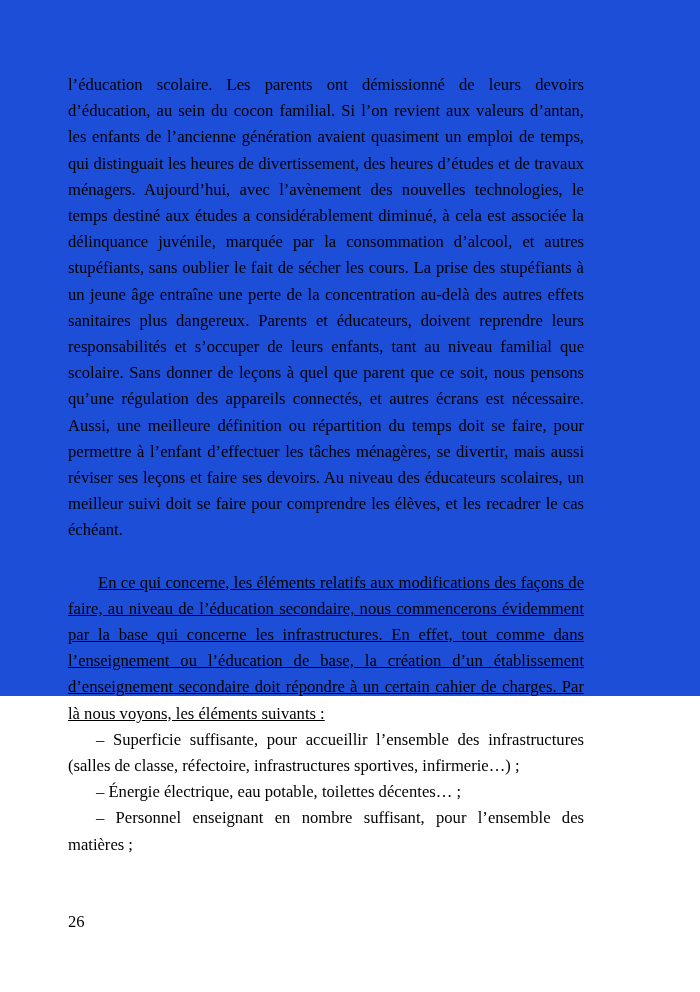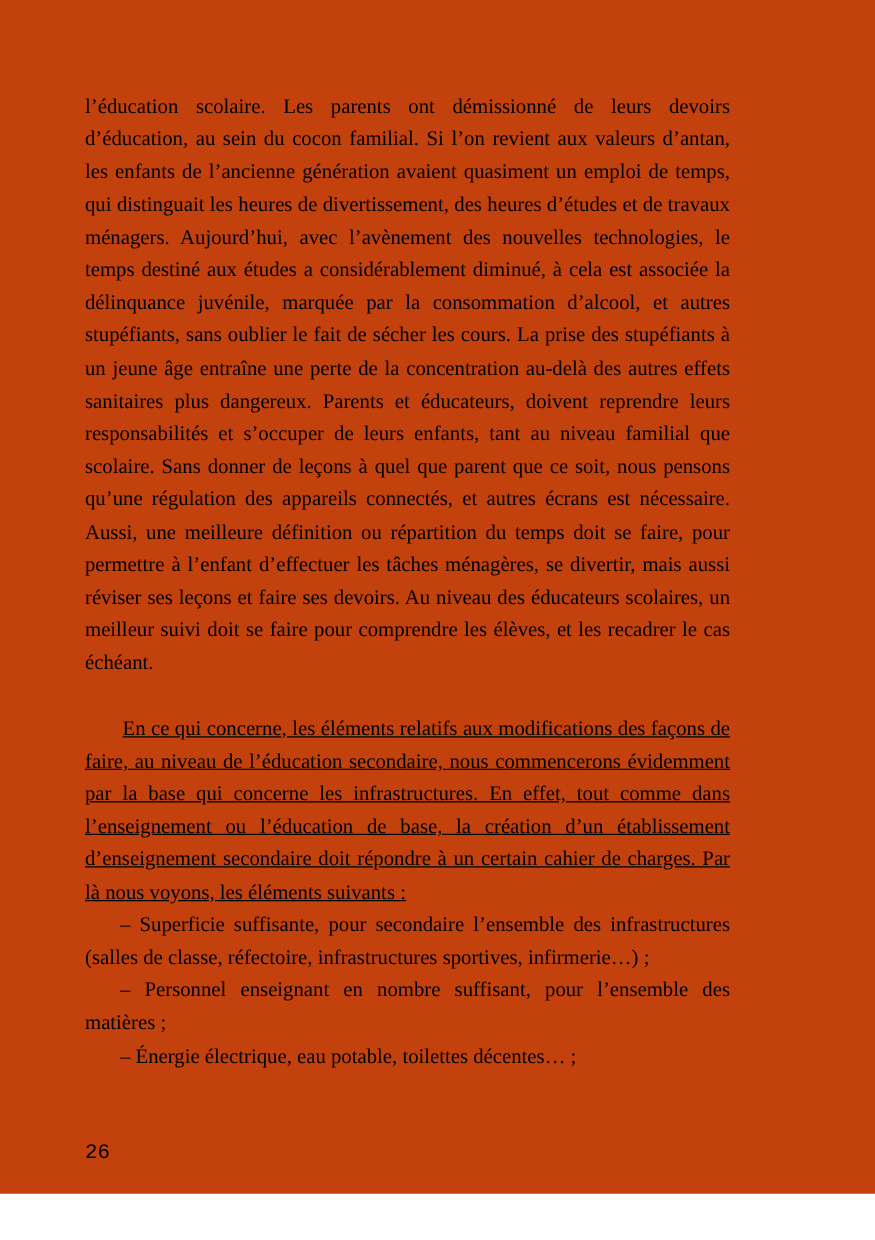--- a/index.html
+++ b/index.html
@@ -13,22 +13,22 @@
     position: relative;
     font-family: "Liberation Serif", "DejaVu Serif", serif;
     color: #000000;
     overflow: hidden;
   }
   .page {
     position: absolute;
     left: 0;
     top: 0;
     width: 700px;
-    height: 955px;
-    background: #c2410c;
+    height: 696px;
+    background: #1d4ed8;
   }
   .text-column {
     position: absolute;
     left: 68px;
     top: 72px;
     width: 516px;
   }
   p.body-par {
     margin: 0;
     font-size: 16.6px;
@@ -61,39 +61,39 @@
     text-align: justify;
     text-justify: inter-word;
     text-indent: 28px;
   }
   .page-number {
     position: absolute;
     left: 68px;
     top: 912px;
     font-size: 16.6px;
     line-height: 20px;
-    font-family: Liberation Mono, monospace;
+    font-family: Liberation Serif, serif;
   }
 </style>
 </head>
 <body>
 
 <div class="page">
 
   <div class="text-column">
 
     <p class="body-par continued">l’éducation scolaire. Les parents ont démissionné de leurs devoirs d’éducation, au sein du cocon familial. Si l’on revient aux valeurs d’antan, les enfants de l’ancienne génération avaient quasiment un emploi de temps, qui distinguait les heures de divertissement, des heures d’études et de travaux ménagers. Aujourd’hui, avec l’avènement des nouvelles technologies, le temps destiné aux études a considérablement diminué, à cela est associée la délinquance juvénile, marquée par la consommation d’alcool, et autres stupéfiants, sans oublier le fait de sécher les cours. La prise des stupéfiants à un jeune âge entraîne une perte de la concentration au-delà des autres effets sanitaires plus dangereux. Parents et éducateurs, doivent reprendre leurs responsabilités et s’occuper de leurs enfants, tant au niveau familial que scolaire. Sans donner de leçons à quel que parent que ce soit, nous pensons qu’une régulation des appareils connectés, et autres écrans est nécessaire. Aussi, une meilleure définition ou répartition du temps doit se faire, pour permettre à l’enfant d’effectuer les tâches ménagères, se divertir, mais aussi réviser ses leçons et faire ses devoirs. Au niveau des éducateurs scolaires, un meilleur suivi doit se faire pour comprendre les élèves, et les recadrer le cas échéant.</p>
 
     <div class="par-gap"></div>
 
     <p class="body-par indented">En ce qui concerne, les éléments relatifs aux modifications des façons de faire, au niveau de l’éducation secondaire, nous commencerons évidemment par la base qui concerne les infrastructures. En effet, tout comme dans l’enseignement ou l’éducation de base, la création d’un établissement d’enseignement secondaire doit répondre à un certain cahier de charges. Par là nous voyons, les éléments suivants :</p>
 
     <ul class="bullet-list">
-      <li>– Superficie suffisante, pour secondaire l’ensemble des infrastructures (salles de classe, réfectoire, infrastructures sportives, infirmerie…) ;</li>
+      <li>– Superficie suffisante, pour accueillir l’ensemble des infrastructures (salles de classe, réfectoire, infrastructures sportives, infirmerie…) ;</li>
+      <li>– Énergie électrique, eau potable, toilettes décentes… ;</li>
       <li>– Personnel enseignant en nombre suffisant, pour l’ensemble des matières ;</li>
-      <li>– Énergie électrique, eau potable, toilettes décentes… ;</li>
     </ul>
 
   </div>
 
   <div class="page-number">26</div>
 
 </div>
 
 </body></html>

